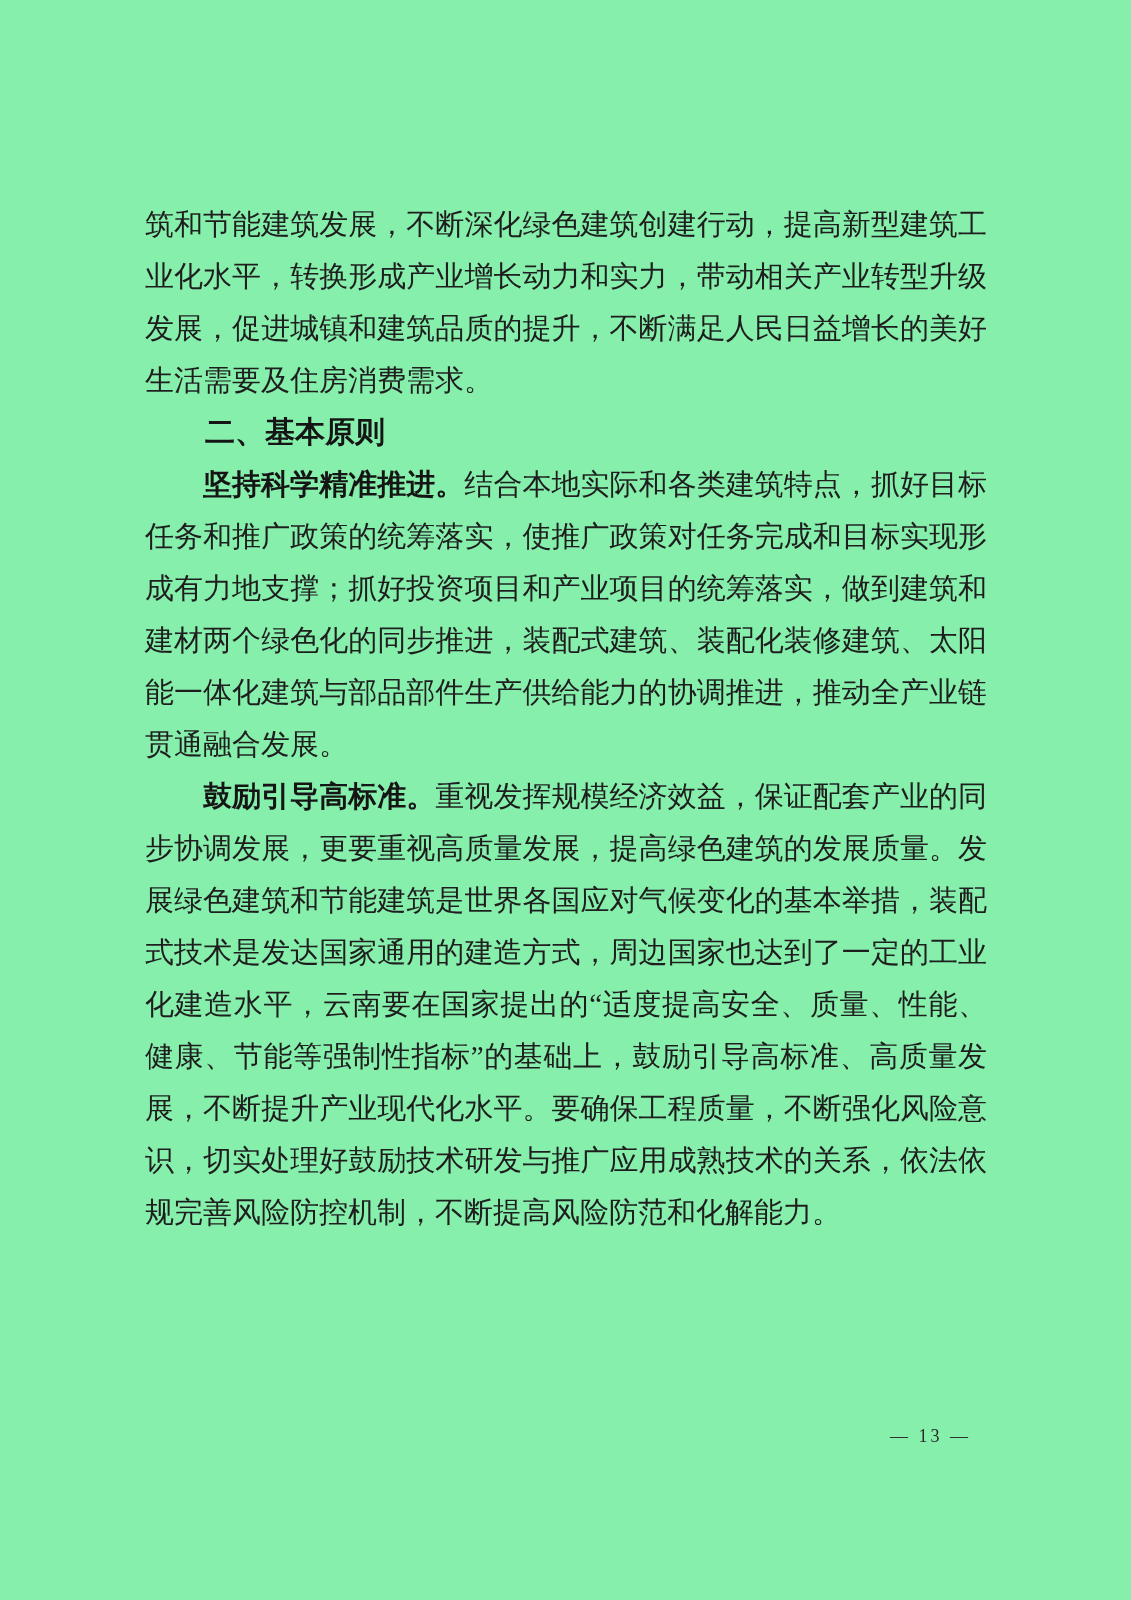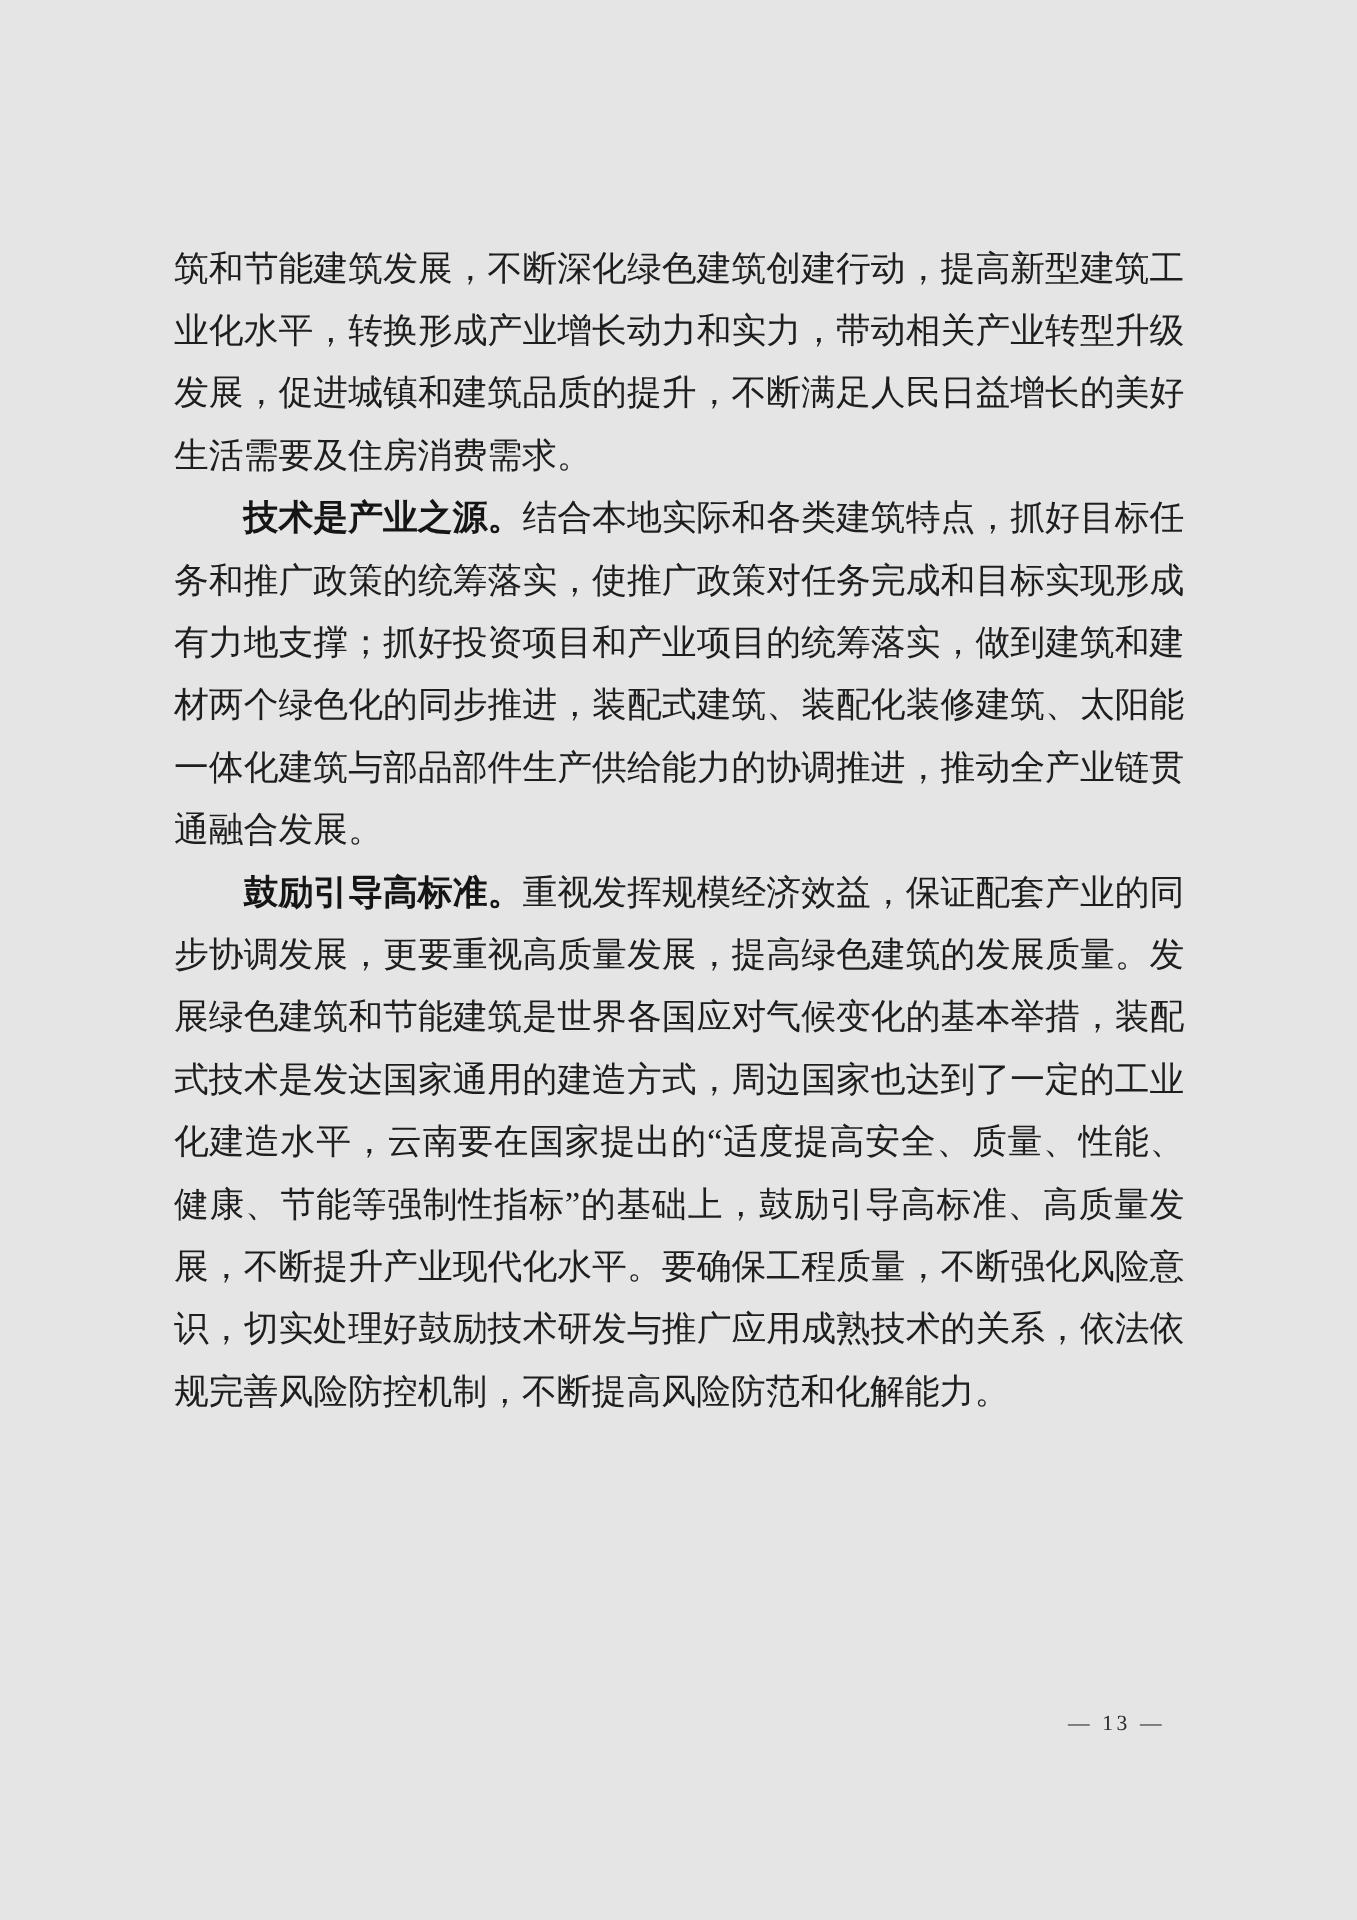--- a/index.html
+++ b/index.html
@@ -4,21 +4,21 @@
 <style>
   html, body {
     margin: 0;
     padding: 0;
     background: #ffffff;
   }
   .page {
     position: relative;
     width: 1131px;
     height: 1600px;
-    background: #e5e5e5;
+    background: #86efac;
     overflow: hidden;
     font-family: "Liberation Serif", "DejaVu Serif", serif;
     color: #1e1e1e;
   }
   .content {
     position: absolute;
     left: 145px;
     top: 198px;
     width: 842px;
   }
@@ -60,22 +60,23 @@
   }
 </style>
 </head>
 <body>
 
 <div class="page">
   <div class="content">
 
     <p class="para no-indent">筑和节能建筑发展，不断深化绿色建筑创建行动，提高新型建筑工业化水平，转换形成产业增长动力和实力，带动相关产业转型升级发展，促进城镇和建筑品质的提升，不断满足人民日益增长的美好生活需要及住房消费需求。</p>
 
+    <h2 class="heading">二、基本原则</h2>
 
-    <p class="para"><span class="lead">技术是产业之源。</span><span>结合本地实际和各类建筑特点，抓好目标任务和推广政策的统筹落实，使推广政策对任务完成和目标实现形成有力地支撑；抓好投资项目和产业项目的统筹落实，做到建筑和建材两个绿色化的同步推进，装配式建筑、装配化装修建筑、太阳能一体化建筑与部品部件生产供给能力的协调推进，推动全产业链贯通融合发展。</span></p>
+    <p class="para"><span class="lead">坚持科学精准推进。</span><span>结合本地实际和各类建筑特点，抓好目标任务和推广政策的统筹落实，使推广政策对任务完成和目标实现形成有力地支撑；抓好投资项目和产业项目的统筹落实，做到建筑和建材两个绿色化的同步推进，装配式建筑、装配化装修建筑、太阳能一体化建筑与部品部件生产供给能力的协调推进，推动全产业链贯通融合发展。</span></p>
 
     <p class="para"><span class="lead">鼓励引导高标准。</span><span>重视发挥规模经济效益，保证配套产业的同步协调发展，更要重视高质量发展，提高绿色建筑的发展质量。发展绿色建筑和节能建筑是世界各国应对气候变化的基本举措，装配式技术是发达国家通用的建造方式，周边国家也达到了一定的工业化建造水平，云南要在国家提出的“适度提高安全、质量、性能、健康、节能等强制性指标”的基础上，鼓励引导高标准、高质量发展，不断提升产业现代化水平。要确保工程质量，不断强化风险意识，切实处理好鼓励技术研发与推广应用成熟技术的关系，依法依规完善风险防控机制，不断提高风险防范和化解能力。</span></p>
 
 
   </div>
 
   <div class="page-number">— 13 —</div>
 </div>
 
 </body></html>

